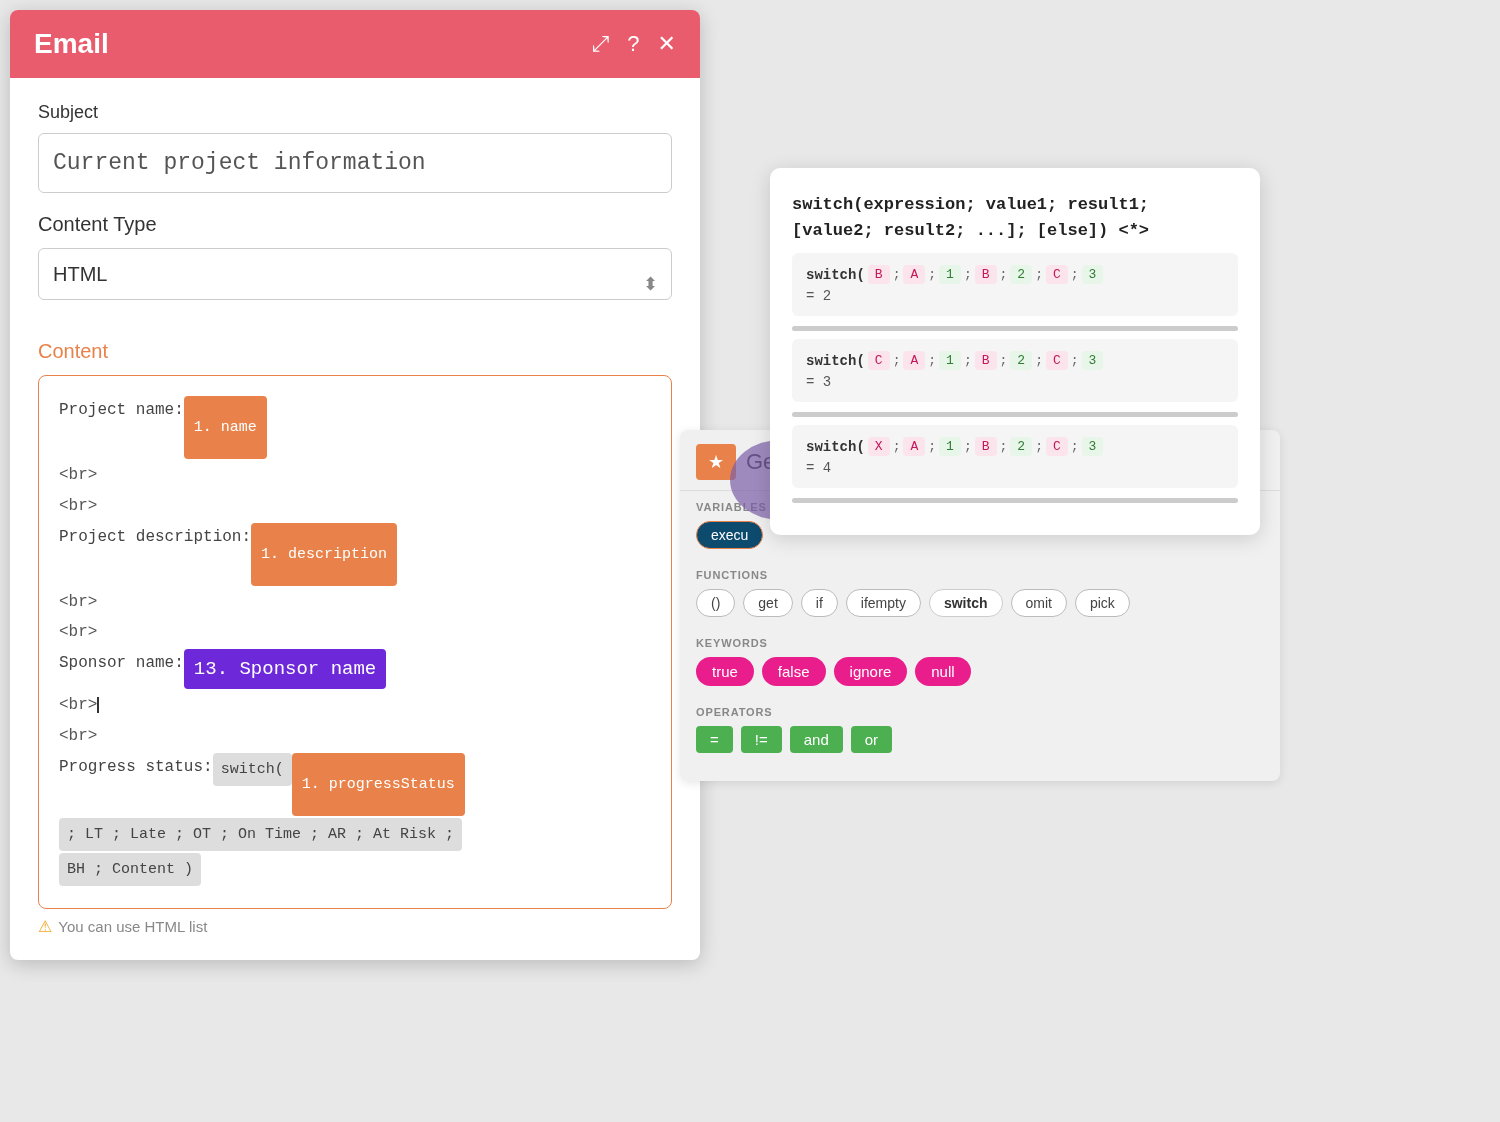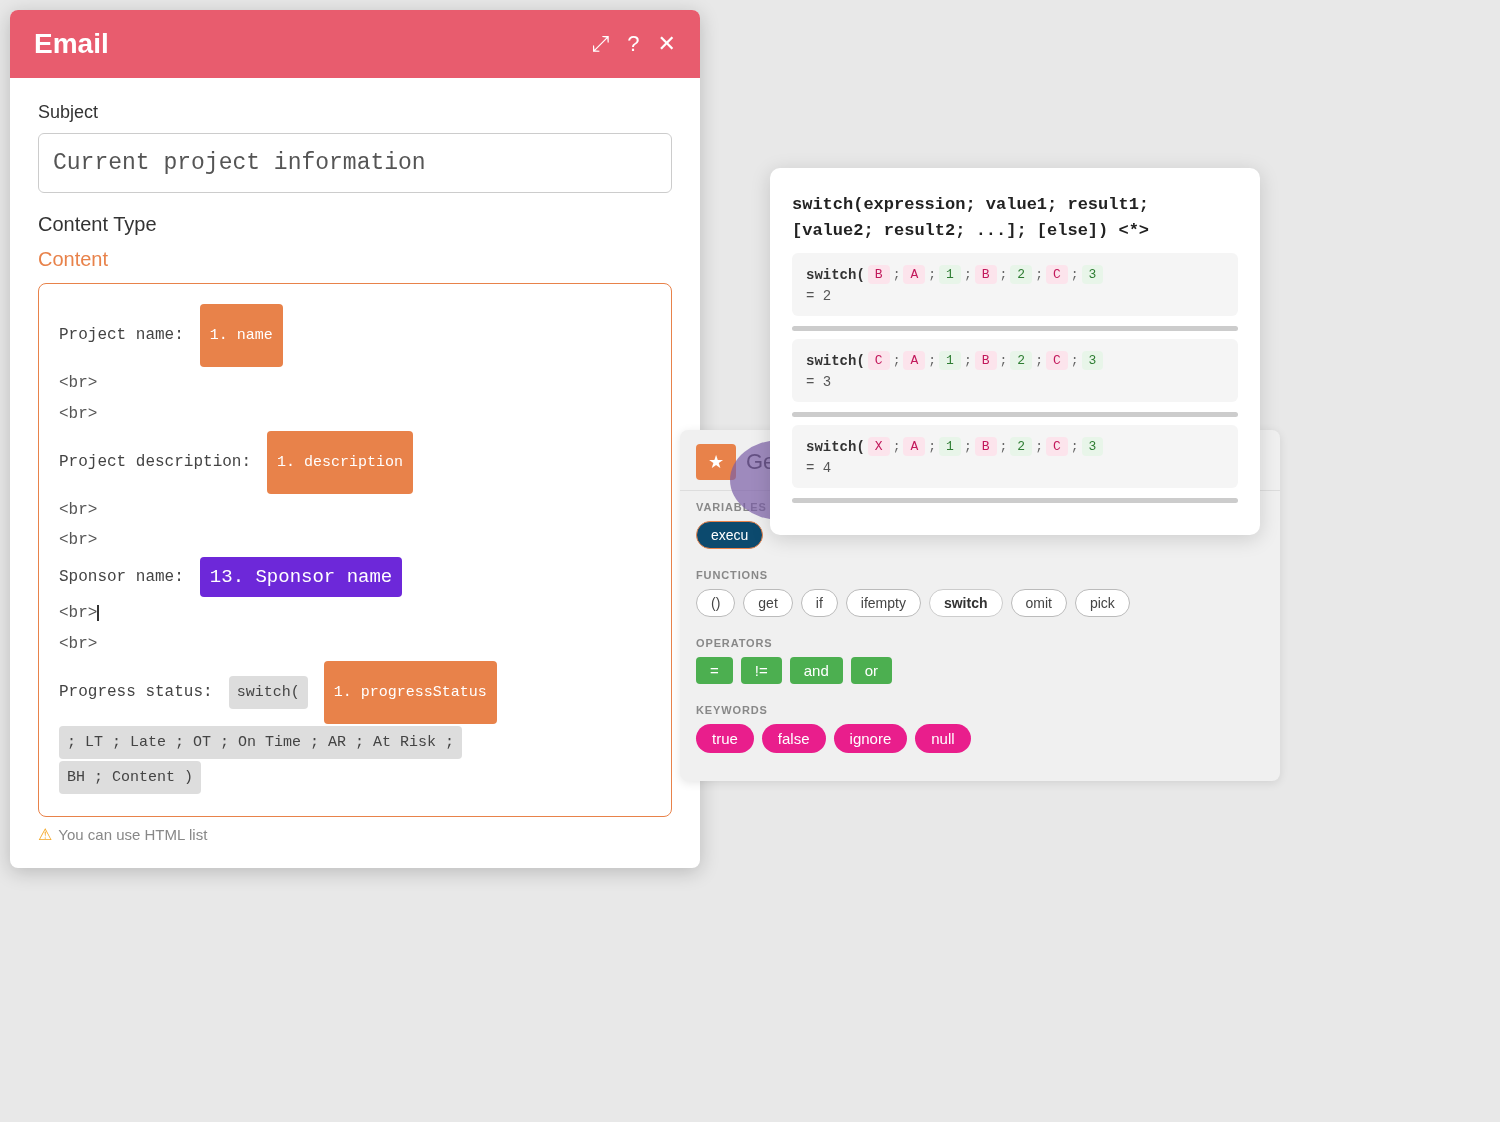--- a/index.html
+++ b/index.html
@@ -123,23 +123,23 @@
       font-size: 16px;
       font-family: 'Courier New', monospace;
       color: #444;
       line-height: 1.8;
       min-height: 440px;
     }
 
     .content-line {
       margin-bottom: 2px;
       display: flex;
-      align-items: center;
+      align-items: flex-start;
       flex-wrap: wrap;
-      gap: 16px;
+      gap: 0;
     }
 
     .tag-orange {
       background: #e8824a;
       color: #fff;
       padding: 18px 10px;
       border-radius: 4px;
       font-size: 15px;
       font-family: 'Courier New', monospace;
     }
@@ -401,20 +401,26 @@
       <span class="modal-header-icon">⤢</span>
       <span class="modal-header-icon">?</span>
       <span class="modal-header-icon">✕</span>
     </div>
   </div>
   <div class="modal-body">
     <div class="field-label">Subject</div>
     <input class="text-input" type="text" value="Current project information" style="">
 
     <div class="field-label-bold">Content Type</div>
+    <div class="select-wrapper">
+      <select class="select-input">
+        <option>HTML</option>
+        <option>Plain Text</option>
+      </select>
+    </div>
 
     <div class="content-label">Content</div>
     <div class="content-editor">
       <div class="content-line">
         <span>Project name:</span>
         <span class="tag-orange">1. name</span>
       </div>
       <div class="content-line">
         <span class="html-tag">&lt;br&gt;</span>
       </div>
@@ -550,31 +556,31 @@
       <button class="tag-btn">get</button>
       <button class="tag-btn">if</button>
       <button class="tag-btn">ifempty</button>
       <button class="tag-switch-active">switch</button>
       <button class="tag-btn">omit</button>
       <button class="tag-btn">pick</button>
     </div>
   </div>
 
   <div class="general-section">
+    <div class="section-label">KEYWORDS</div>
+    <div class="tags-row">
+      <button class="tag-pink">true</button>
+      <button class="tag-pink">false</button>
+      <button class="tag-pink">ignore</button>
+      <button class="tag-pink">null</button>
+    </div>
+  </div>
+
+  <div class="general-section">
     <div class="section-label">OPERATORS</div>
     <div class="tags-row">
       <button class="tag-green">=</button>
       <button class="tag-green">!=</button>
       <button class="tag-green">and</button>
       <button class="tag-green">or</button>
     </div>
   </div>
-
-  <div class="general-section">
-    <div class="section-label">KEYWORDS</div>
-    <div class="tags-row">
-      <button class="tag-pink">true</button>
-      <button class="tag-pink">false</button>
-      <button class="tag-pink">ignore</button>
-      <button class="tag-pink">null</button>
-    </div>
-  </div>
 </div>
 
 </body></html>

